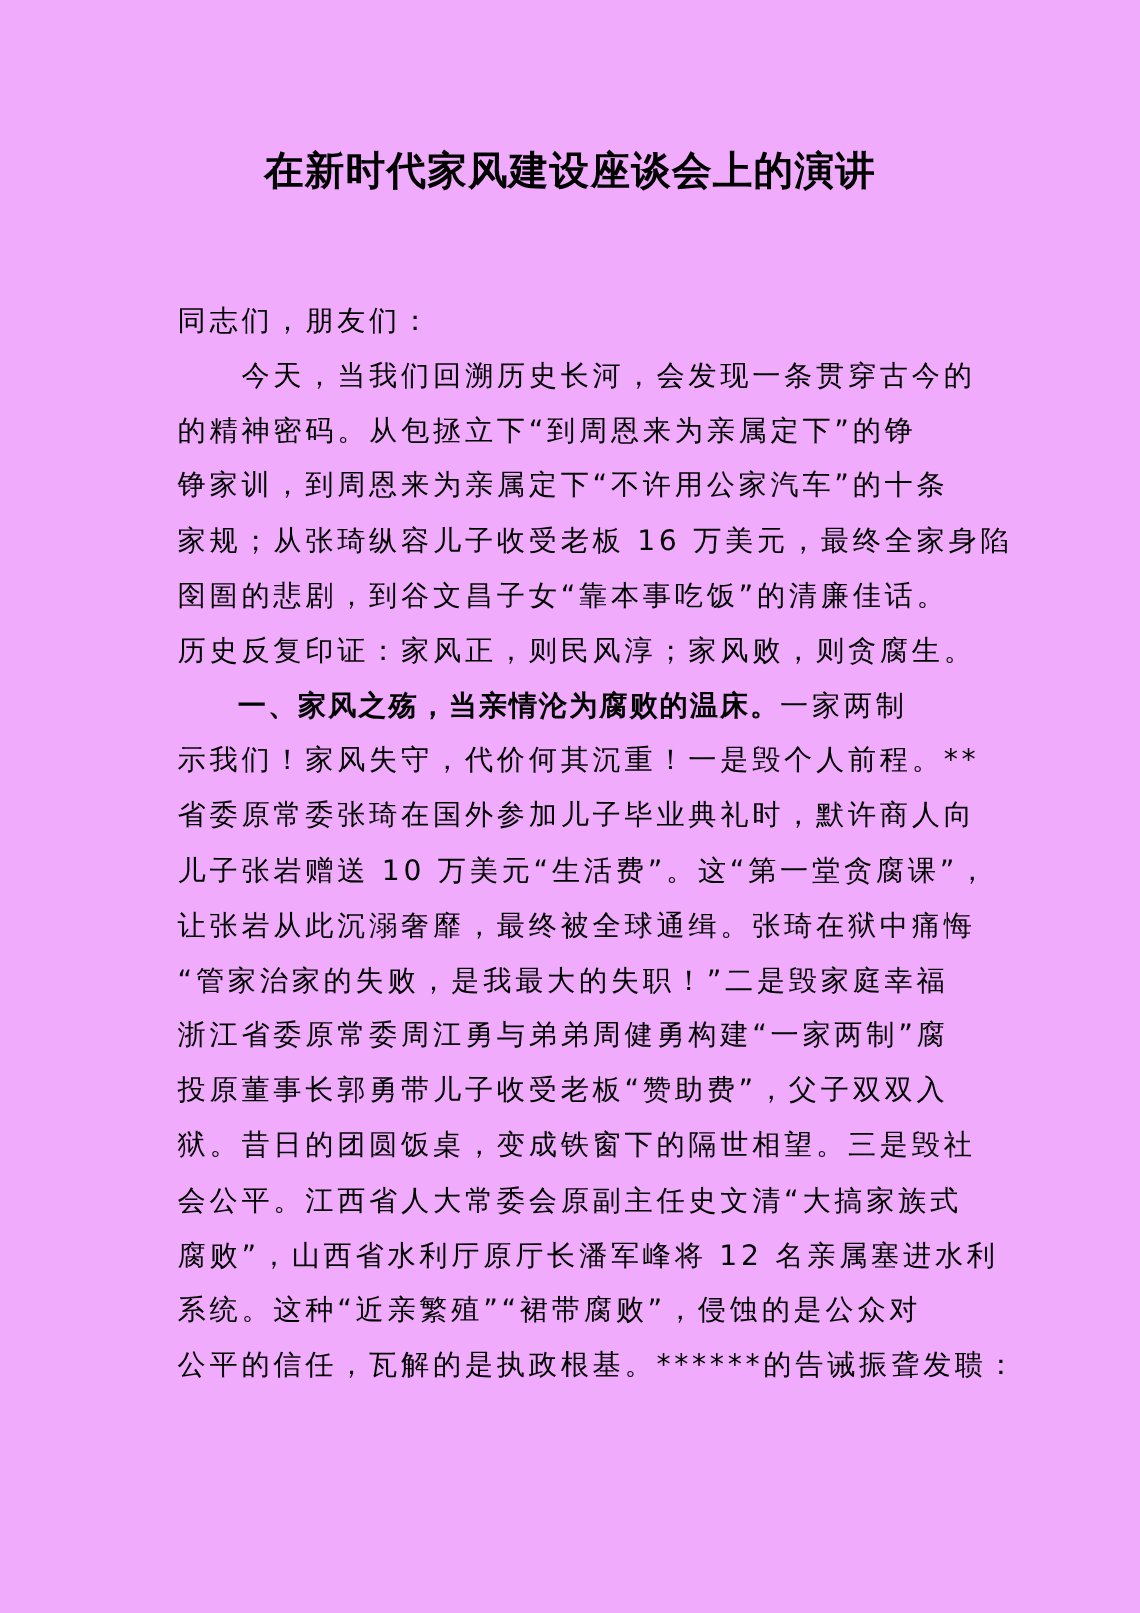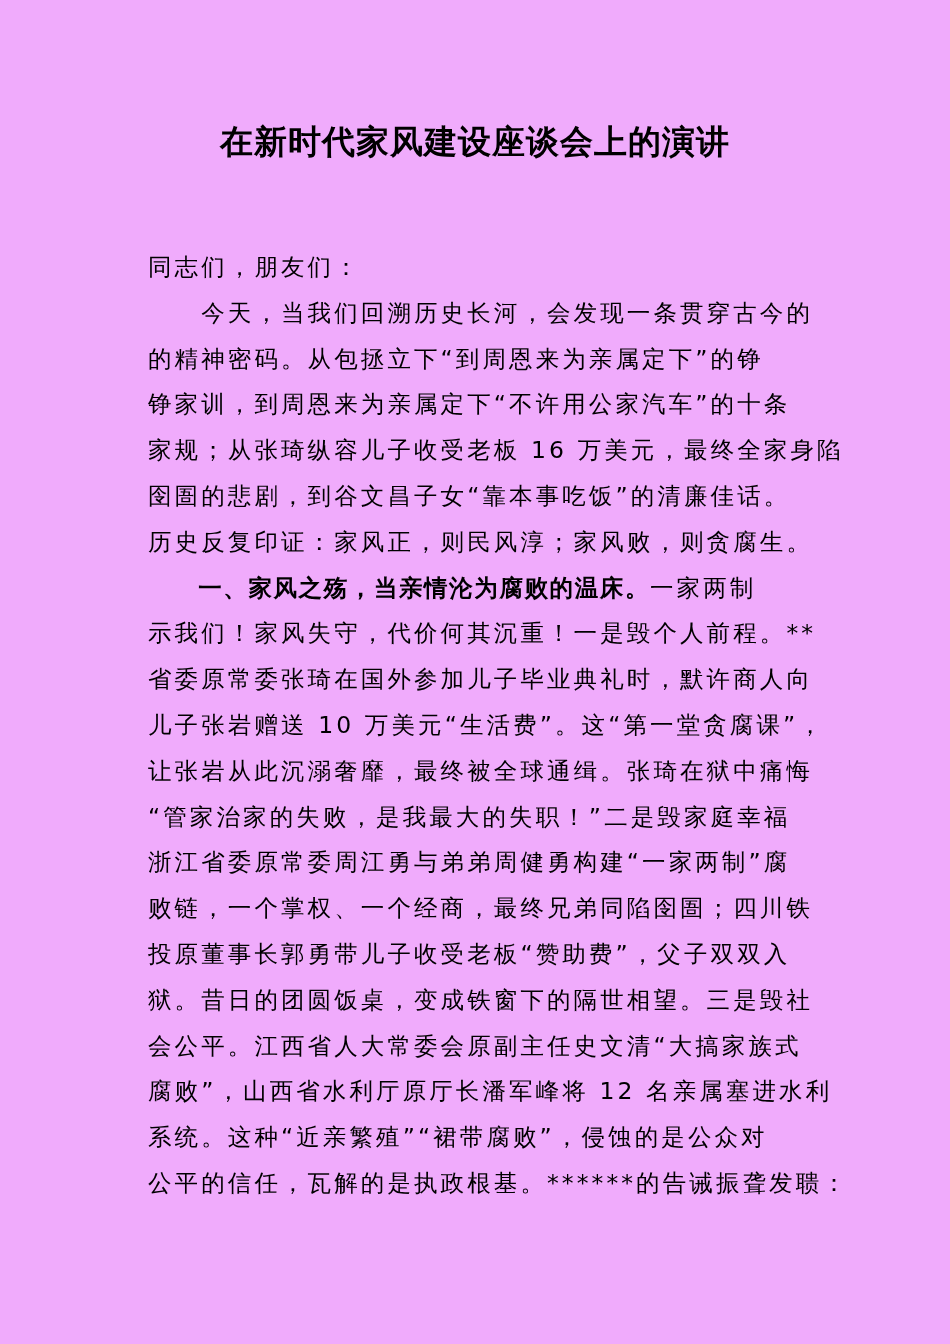--- a/index.html
+++ b/index.html
@@ -76,21 +76,20 @@
     <span class="line">历史反复印证：家风正，则民风淳；家风败，则贪腐生。</span>
 
     <span class="line"><span class="bold">　　一、家风之殇，当亲情沦为腐败的温床。</span><span>一家两制</span></span>
 
     <span class="line">示我们！家风失守，代价何其沉重！一是毁个人前程。**</span>
     <span class="line">省委原常委张琦在国外参加儿子毕业典礼时，默许商人向</span>
     <span class="line">儿子张岩赠送 10 万美元“生活费”。这“第一堂贪腐课”，</span>
     <span class="line">让张岩从此沉溺奢靡，最终被全球通缉。张琦在狱中痛悔</span>
     <span class="line">“管家治家的失败，是我最大的失职！”二是毁家庭幸福</span>
     <span class="line">浙江省委原常委周江勇与弟弟周健勇构建“一家两制”腐</span>
-    <span class="line">败链，一个掌权、一个经商，最终兄弟同陷囹圄；四川铁</span>
     <span class="line">投原董事长郭勇带儿子收受老板“赞助费”，父子双双入</span>
     <span class="line">狱。昔日的团圆饭桌，变成铁窗下的隔世相望。三是毁社</span>
     <span class="line">会公平。江西省人大常委会原副主任史文清“大搞家族式</span>
     <span class="line">腐败”，山西省水利厅原厅长潘军峰将 12 名亲属塞进水利</span>
     <span class="line">系统。这种“近亲繁殖”“裙带腐败”，侵蚀的是公众对</span>
     <span class="line">公平的信任，瓦解的是执政根基。******的告诫振聋发聩：</span>
   </div>
 </div>
 
 </body></html>

